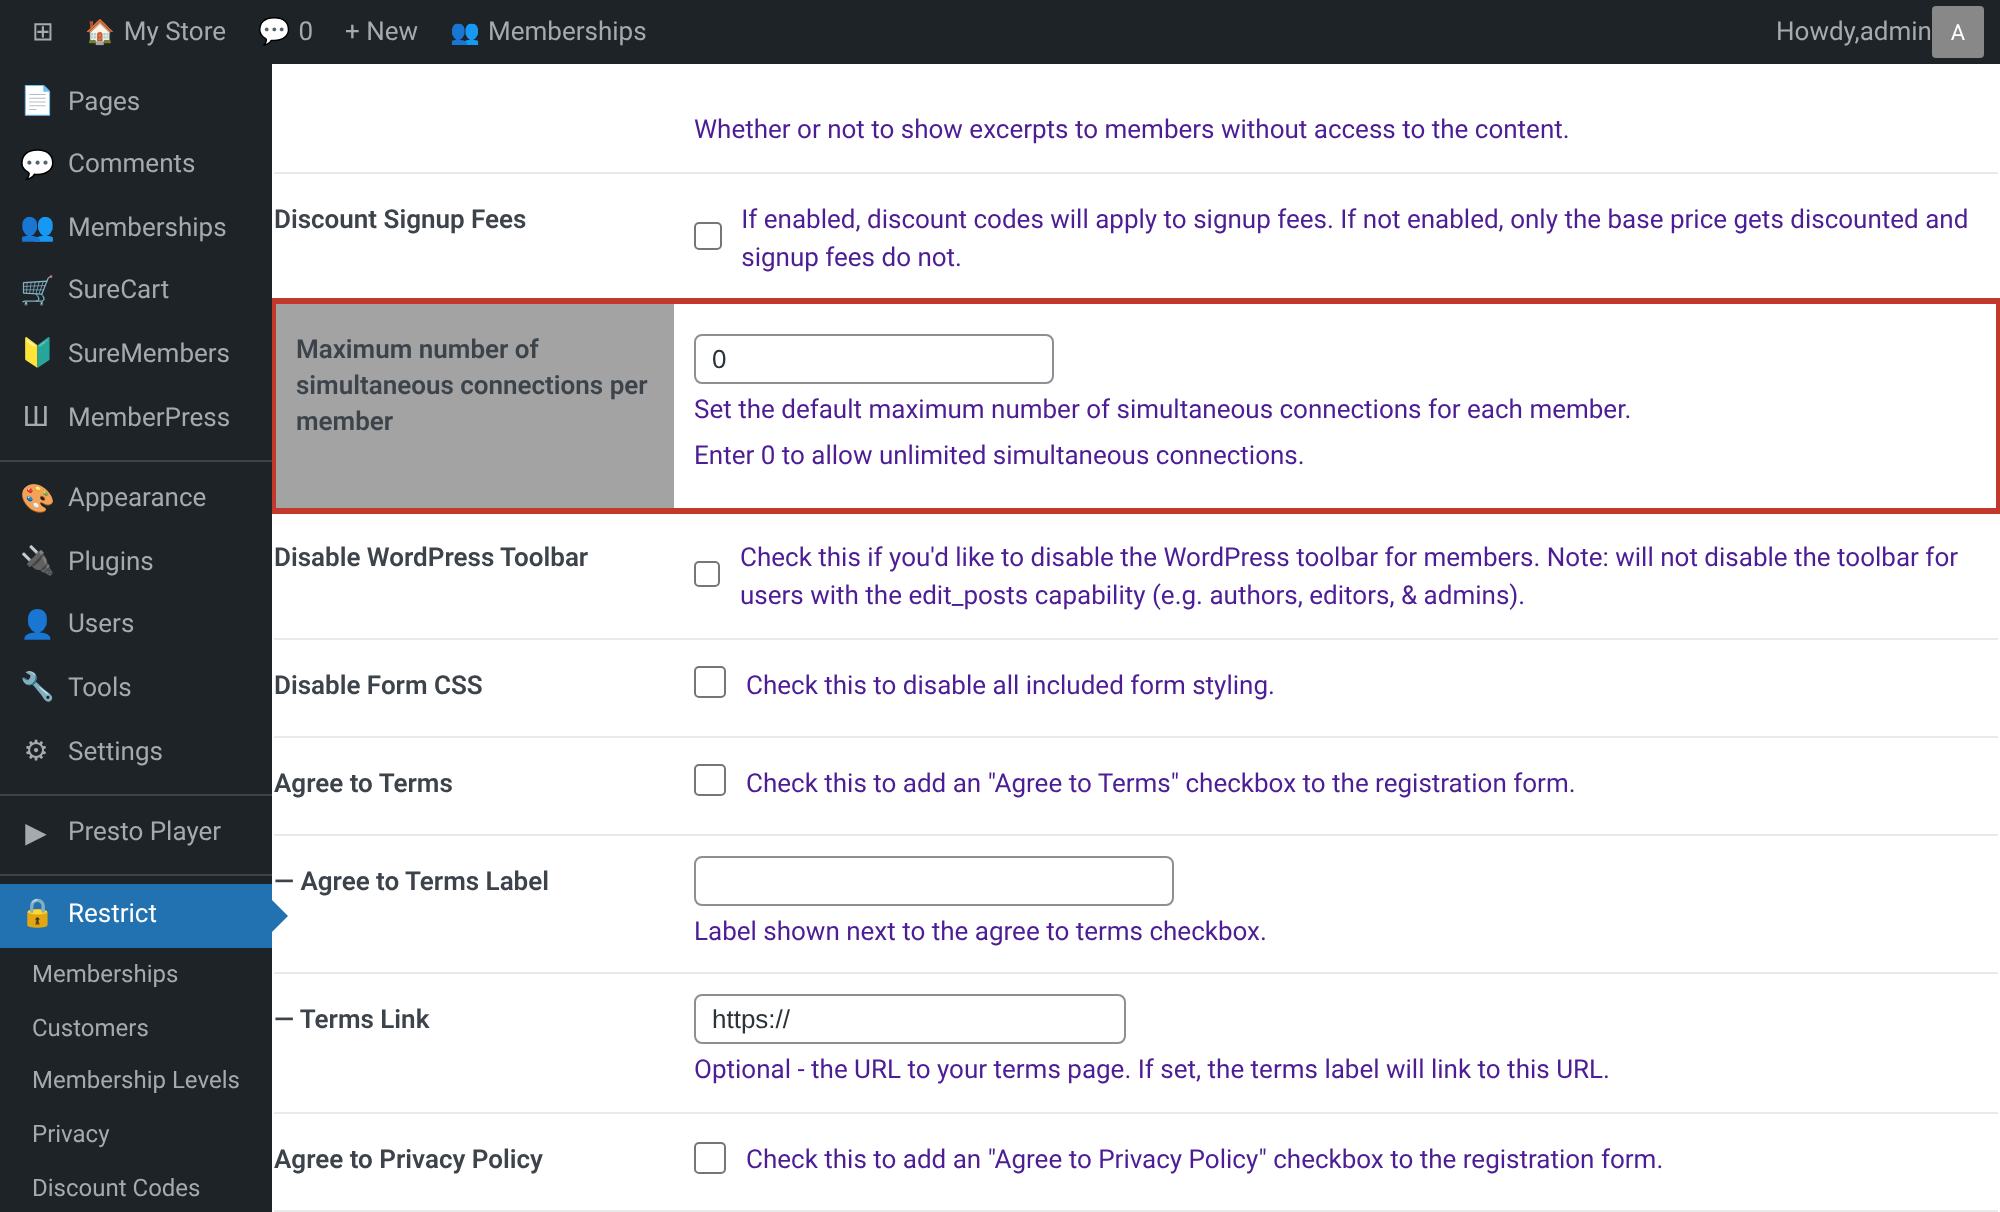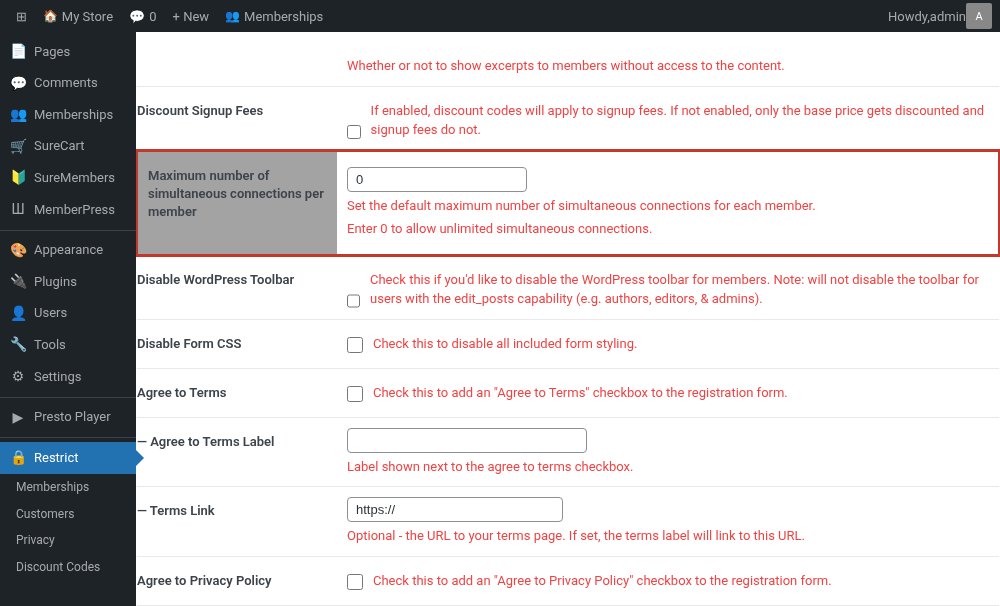--- a/index.html
+++ b/index.html
@@ -118,37 +118,37 @@
       border: 1px solid #8c8f94;
       border-radius: 4px;
       padding: 4px 8px;
       font-size: 13px;
       width: 200px;
       background: #fff;
       color: #2c3338;
     }
 
     .description {
-      color: #ef4444;
+      color: #4c1d95;
       font-size: 13px;
       line-height: 1.5;
       margin-top: 4px;
     }
 
     input[type="checkbox"] {
       width: 16px;
       height: 16px;
       margin-right: 6px;
       vertical-align: middle;
       cursor: pointer;
     }
 
     .checkbox-row {
       display: flex;
-      align-items: flex-end;
+      align-items: center;
       gap: 4px;
     }
 
     .page-content {
       background: #fff;
       padding: 0;
     }
 
     
     .settings-form {
@@ -241,20 +241,21 @@
       <span>Presto Player</span>
     </div>
     <div class="menu-separator"></div>
     <div class="menu-item active">
       <span class="menu-icon">🔒</span>
       <span>Restrict</span>
     </div>
 
     <div class="submenu-item">Memberships</div>
     <div class="submenu-item">Customers</div>
+    <div class="submenu-item">Membership Levels</div>
     <div class="submenu-item">Privacy</div>
     <div class="submenu-item">Discount Codes</div>
 
   </div>
 
   <div id="wpcontent">
     <div class="page-content">
       <div class="settings-form">
         <table class="form-table">
 

